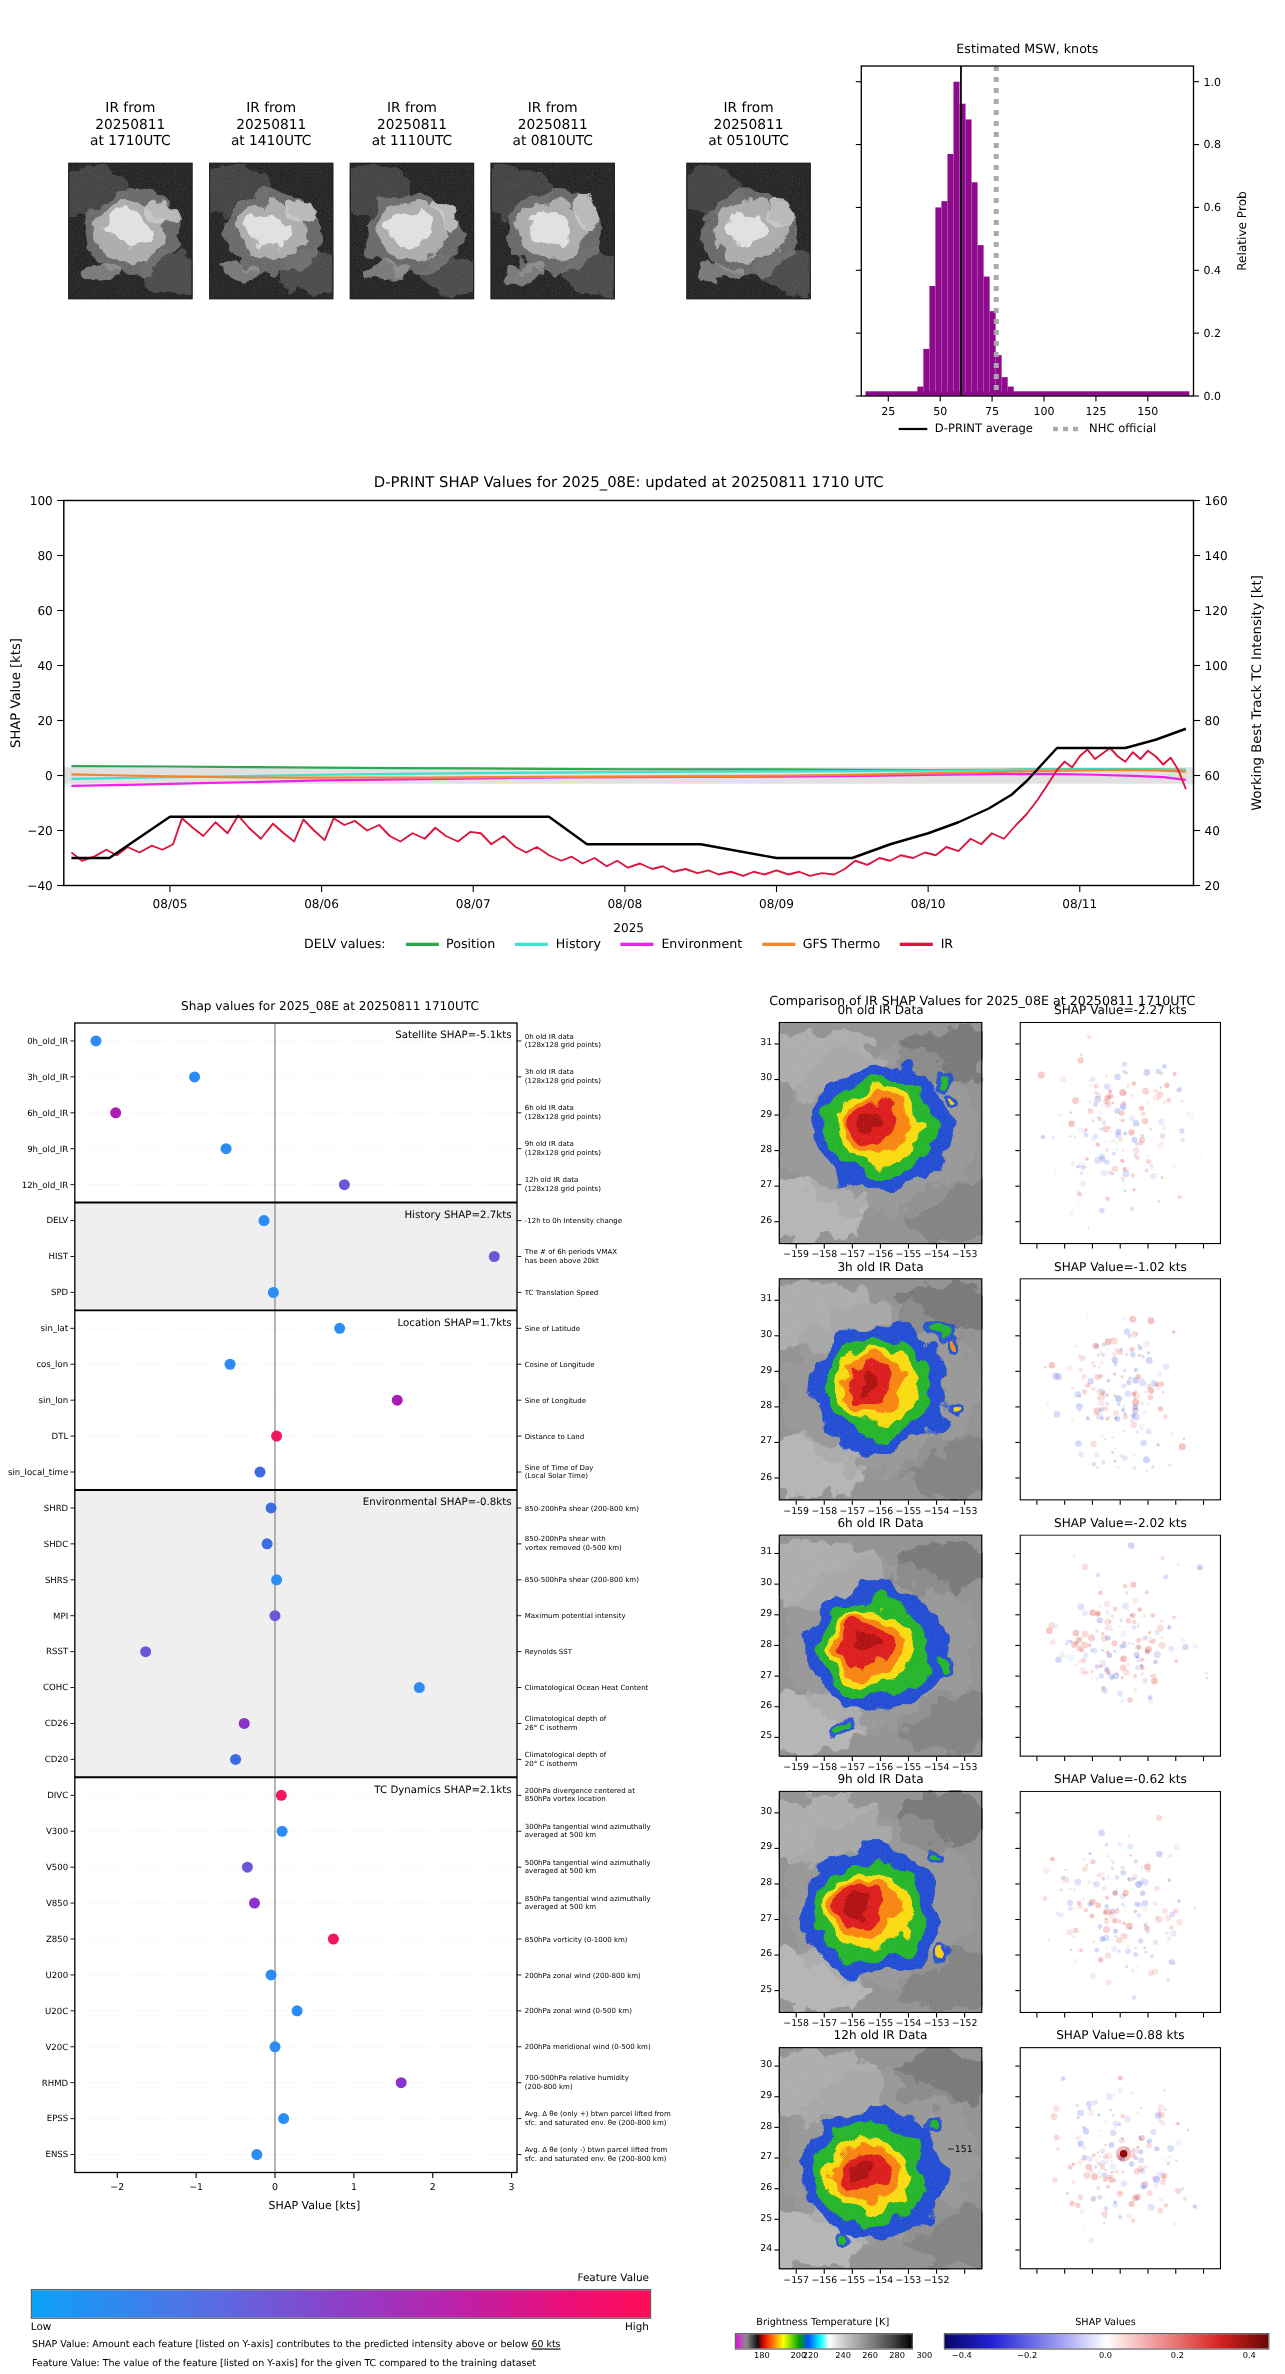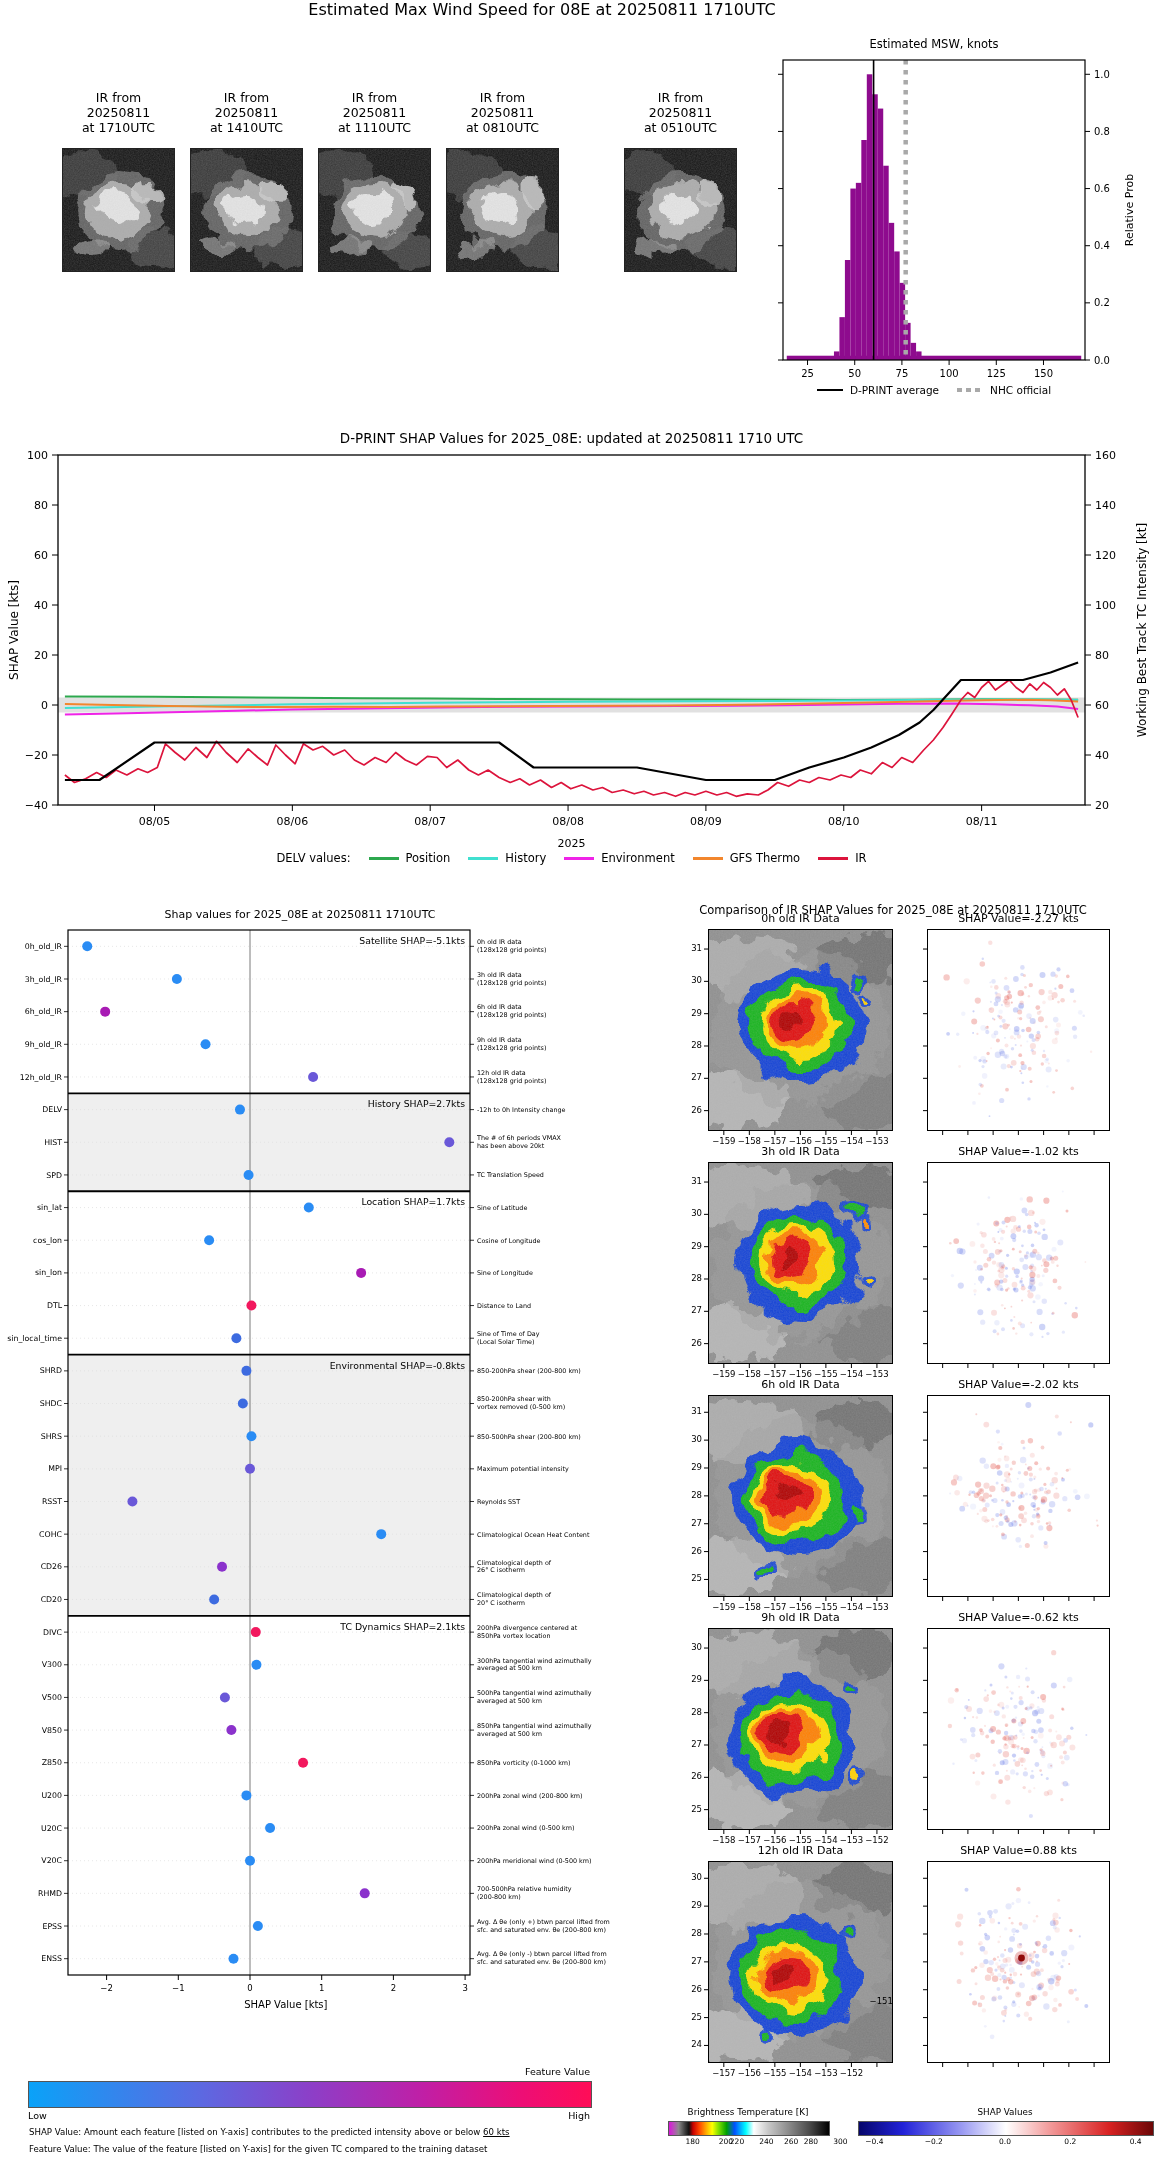--- a/index.html
+++ b/index.html
@@ -17,21 +17,20 @@
   .btgrad{background:linear-gradient(to right,#d816d8 0%,#b94fb9 3%,#8a8a8a 6%,#3c3c3c 10%,#101010 12.5%,#c80000 15%,#ff4500 19%,#ffa500 23%,#ffff00 27%,#80e000 31%,#00a000 36%,#0050ff 41%,#00b4ff 45%,#00ffff 48%,#ffffff 53%,#c8c8c8 62%,#8a8a8a 75%,#4a4a4a 88%,#000 100%);}
   .bwrgrad{background:linear-gradient(to right,#06066b 0%,#2222d8 15%,#9a9af2 35%,#fff 50%,#f29a9a 65%,#d82222 85%,#6b0606 100%);}
   .cbar{border:1px solid #555;}
   .u{text-decoration:underline;}
 </style>
 </head>
 <body>
 
 <div id="fig">
 
-  <div class="t16 center" style="left:0;top:6;width:1084px;">Estimated Max Wind Speed for 08E at 20250811 1710UTC</div>
 
   <div id="thumbs" style="left:0;top:0;width:770px;height:300px;padding-left:40px;">
       <div style="position: absolute; left: 38px; top: 90px; width: 161px; text-align: center; font-size: 12.5px; line-height: 15px;">
         <div>IR from</div>
         <div>20250811</div>
         <div>at 1710UTC</div>
       </div>
       <svg width="113" height="124" style="position: absolute; left: 62px; top: 148px;">
         <defs>
           <filter id="td0" x="-30%" y="-30%" width="160%" height="160%">
@@ -1703,21 +1702,21 @@
       <div style="position: absolute; left: 676px; top: 1955.86px; width: 26px; text-align: right; font-size: 8.5px;">27</div>
       <div style="position: absolute; left: 676px; top: 1983.72px; width: 26px; text-align: right; font-size: 8.5px;">26</div>
       <div style="position: absolute; left: 676px; top: 2011.58px; width: 26px; text-align: right; font-size: 8.5px;">25</div>
       <div style="position: absolute; left: 676px; top: 2039.45px; width: 26px; text-align: right; font-size: 8.5px;">24</div>
       <div style="position: absolute; left: 707.821px; top: 2068px; width: 32px; text-align: center; font-size: 8.5px;">−157</div>
       <div style="position: absolute; left: 733.338px; top: 2068px; width: 32px; text-align: center; font-size: 8.5px;">−156</div>
       <div style="position: absolute; left: 758.855px; top: 2068px; width: 32px; text-align: center; font-size: 8.5px;">−155</div>
       <div style="position: absolute; left: 784.372px; top: 2068px; width: 32px; text-align: center; font-size: 8.5px;">−154</div>
       <div style="position: absolute; left: 809.89px; top: 2068px; width: 32px; text-align: center; font-size: 8.5px;">−153</div>
       <div style="position: absolute; left: 835.407px; top: 2068px; width: 32px; text-align: center; font-size: 8.5px;">−152</div>
-      <div style="position: absolute; left: 860.924px; top: 1996px; width: 32px; text-align: right; font-size: 8.5px;">−151</div>
+      <div style="position: absolute; left: 860.924px; top: 1949px; width: 32px; text-align: left; font-size: 8.5px;">−151</div>
       <svg width="189" height="208" style="position: absolute; left: 921px; top: 1861px;">
         <rect x="6" y="0" width="183" height="202" fill="#ffffff"></rect>
         <circle cx="100.0" cy="113.6" r="1.1" fill="rgba(225,80,70,0.32)"></circle>
         <circle cx="83.9" cy="120.4" r="2.2" fill="rgba(225,80,70,0.32)"></circle>
         <circle cx="84.1" cy="89.1" r="1.1" fill="rgba(225,80,70,0.32)"></circle>
         <circle cx="92.9" cy="121.4" r="1.5" fill="rgba(95,115,230,0.23)"></circle>
         <circle cx="113.4" cy="136.2" r="2.8" fill="rgba(225,80,70,0.28)"></circle>
         <circle cx="165.3" cy="145.0" r="2.0" fill="rgba(95,115,230,0.33)"></circle>
         <circle cx="39.1" cy="55.7" r="3.1" fill="rgba(225,80,70,0.15)"></circle>
         <circle cx="59.6" cy="82.2" r="2.2" fill="rgba(225,80,70,0.11)"></circle>
@@ -1909,21 +1908,21 @@
     </div>
 
   <div class="center" style="left:648px;top:2107px;width:200px;font-size:8.8px;">Brightness Temperature [K]</div>
   <div class="btgrad cbar" style="left:668px;top:2121px;width:160px;height:13px;"></div>
   <div id="btticks" style="left:0;top:0;width:1168px;height:2158px;">
       <div style="position: absolute; left: 680.615px; top: 2137px; width: 24px; text-align: center; font-size: 7.5px;">180</div>
       <div style="position: absolute; left: 709px; top: 2137px; width: 24px; text-align: right; font-size: 7.5px;">200</div>
       <div style="position: absolute; left: 729.846px; top: 2137px; width: 24px; text-align: left; font-size: 7.5px;">220</div>
       <div style="position: absolute; left: 754.462px; top: 2137px; width: 24px; text-align: center; font-size: 7.5px;">240</div>
       <div style="position: absolute; left: 779.077px; top: 2137px; width: 24px; text-align: center; font-size: 7.5px;">260</div>
-      <div style="position: absolute; left: 803.692px; top: 2137px; width: 24px; font-size: 7.5px;">280</div>
+      <div style="position: absolute; left: 803.692px; top: 2137px; width: 24px; text-align: center; font-size: 7.5px;">280</div>
       <div style="position: absolute; left: 828.308px; top: 2137px; width: 24px; text-align: center; font-size: 7.5px;">300</div>
     </div>
 
   <div class="center" style="left:905px;top:2107px;width:200px;font-size:8.8px;">SHAP Values</div>
   <div class="bwrgrad cbar" style="left:858px;top:2121px;width:294px;height:13px;"></div>
   <div id="shticks" style="left:0;top:0;width:1168px;height:2158px;">
       <div style="position: absolute; left: 859.333px; top: 2137px; width: 30px; text-align: center; font-size: 7.5px;">−0.4</div>
       <div style="position: absolute; left: 924.667px; top: 2137px; width: 30px; text-align: left; font-size: 7.5px;">−0.2</div>
       <div style="position: absolute; left: 990px; top: 2137px; width: 30px; text-align: center; font-size: 7.5px;">0.0</div>
       <div style="position: absolute; left: 1055.33px; top: 2137px; width: 30px; text-align: center; font-size: 7.5px;">0.2</div>

